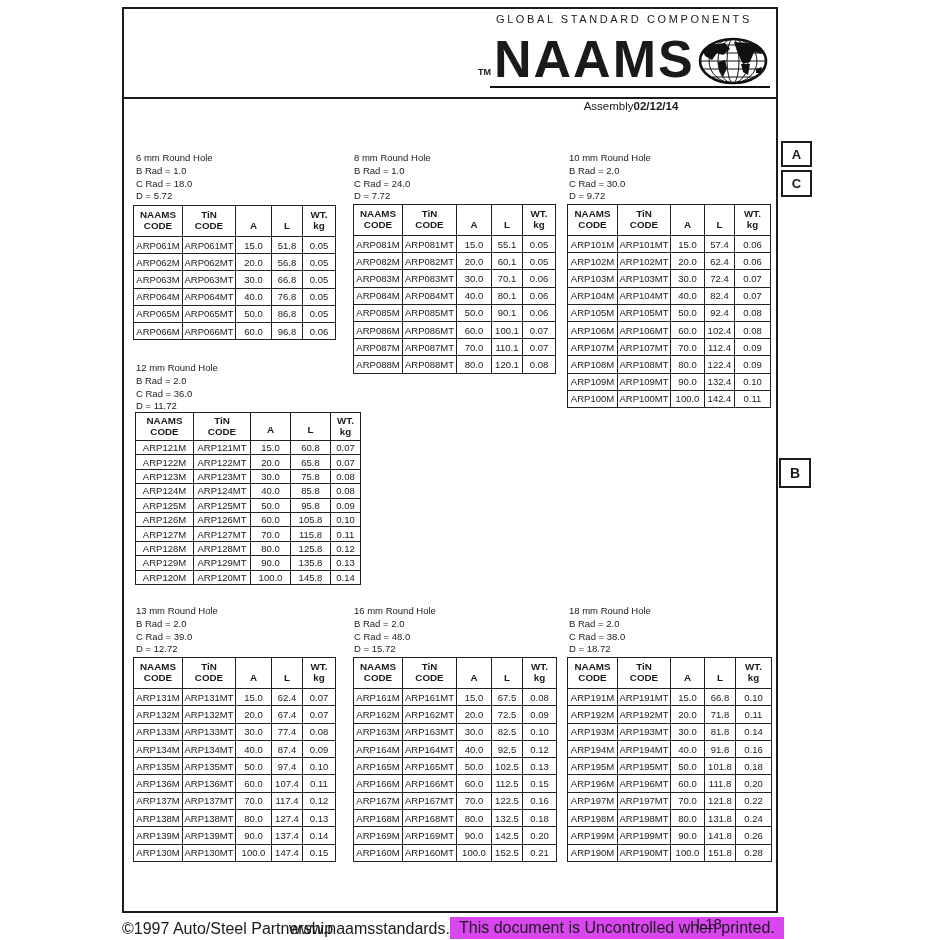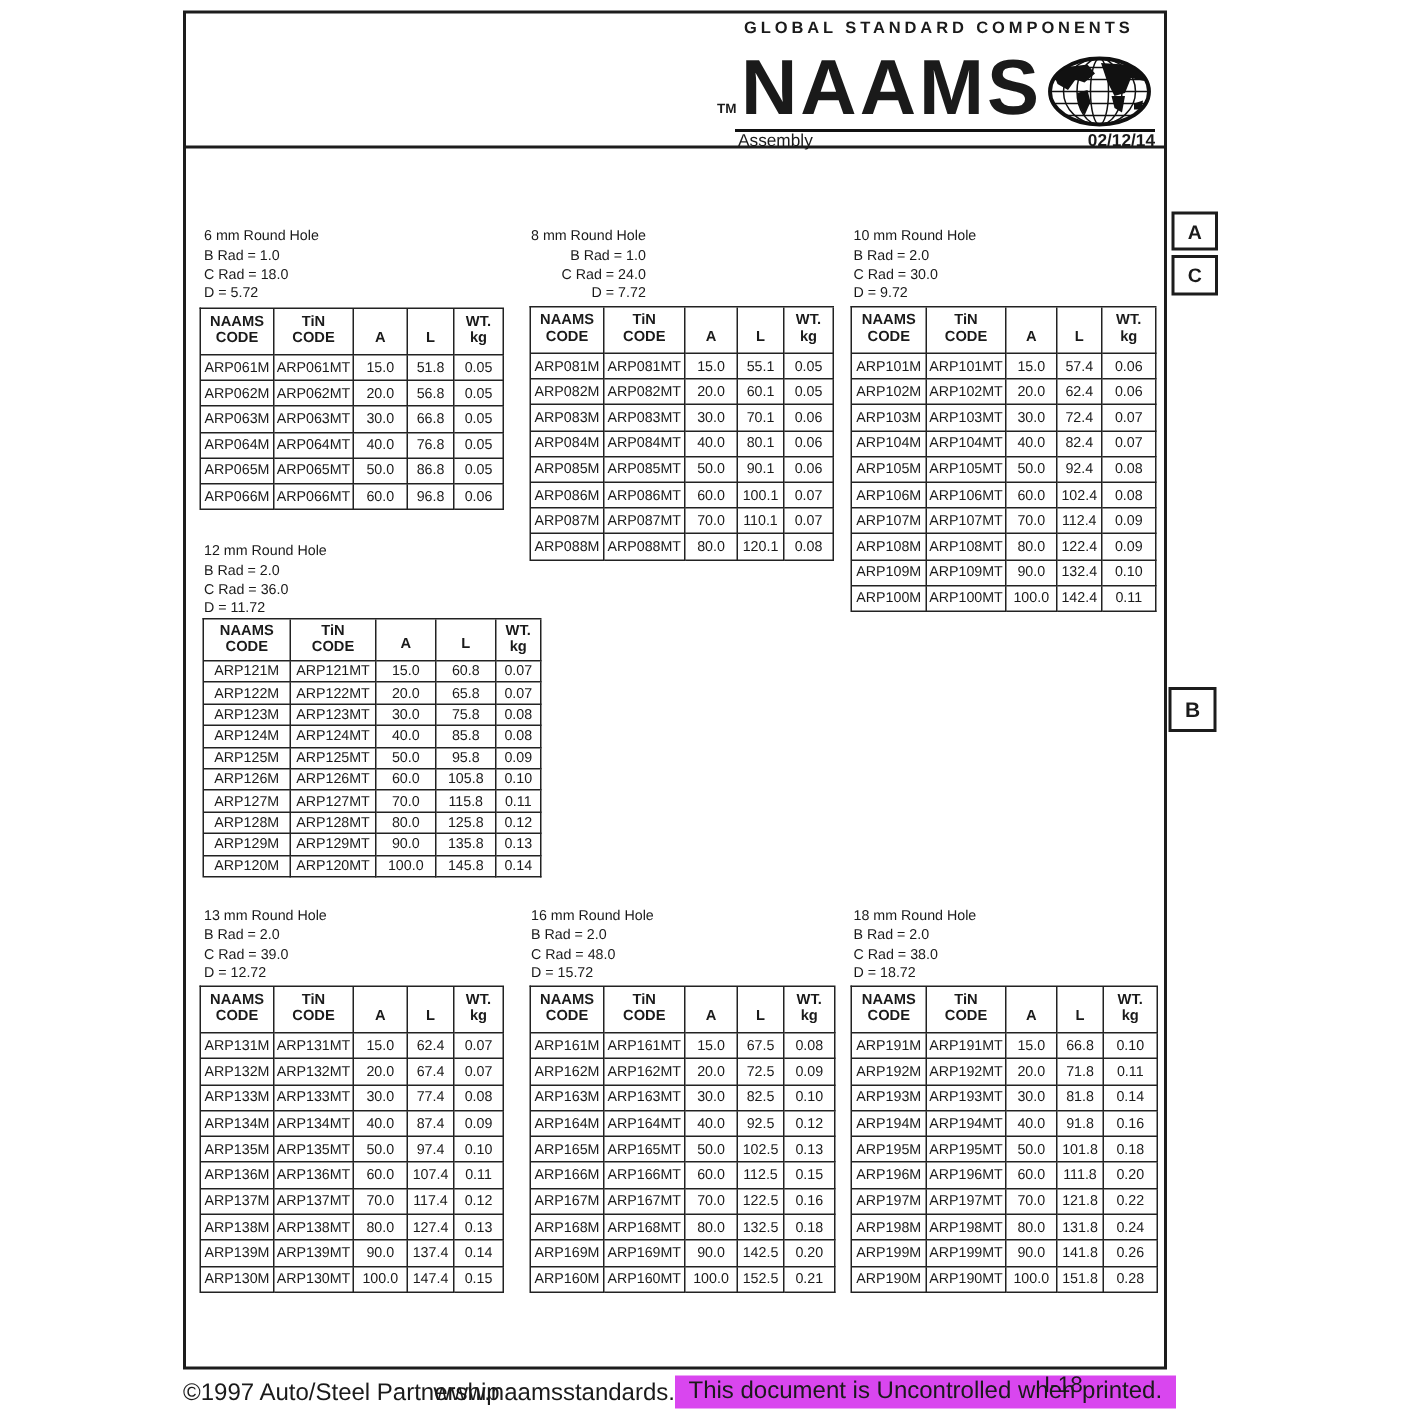--- a/index.html
+++ b/index.html
@@ -11,27 +11,27 @@
   .page{
     position:absolute;left:122px;top:7px;width:656px;height:906px;
     border:2px solid #1c1c1c;background:#fff;box-sizing:border-box;
   }
   
   .header{position:absolute;left:0;top:0;right:0;height:88px;border-bottom:2px solid #1c1c1c;}
   .titleblock{position:absolute;left:8px;top:15px;width:340px;text-align:center;}
   .title1{font-size:27px;font-weight:bold;letter-spacing:.5px;line-height:30px;}
   .title2{font-size:23px;font-weight:bold;letter-spacing:0;line-height:28px;white-space:nowrap;}
   .brand{position:absolute;left:354px;top:4px;width:292px;}
-  .tagline{margin-left:18px;font-size:11px;font-weight:bold;letter-spacing:2.6px;white-space:nowrap;}
+  .tagline{margin-left:18px;font-size:11px;font-weight:normal;letter-spacing:2.6px;white-space:nowrap;}
   .logorow{position:relative;margin-top:12px;height:48px;}
   .tm{position:absolute;left:0;top:30px;font-size:9px;font-weight:bold;}
   .wordmark{position:absolute;left:16px;top:-2px;font-size:52px;font-weight:bold;letter-spacing:2px;line-height:48px;}
   .globe{position:absolute;right:2px;top:0;}
   .brandline{margin-left:12px;border-top:2.5px solid #111;margin-top:1px;}
-  .brandsub{margin-left:14px;margin-top:0;display:flex;justify-content:space-between;align-items:baseline;}
+  .brandsub{margin-left:14px;margin-top:12px;display:flex;justify-content:center;align-items:baseline;}
   .assembly{font-size:11.5px;}
   .revdate{font-size:11.5px;font-weight:bold;}
   
   .info{position:absolute;font-size:9.5px;line-height:12.8px;white-space:nowrap;}
   .tbl{position:absolute;display:grid;border-top:1px solid #222;border-left:1px solid #222;background:#fff;}
   .c{display:flex;align-items:center;justify-content:center;border-right:1px solid #222;border-bottom:1px solid #222;
      font-size:9.5px;white-space:nowrap;overflow:hidden;}
   .h{font-weight:bold;flex-direction:column;font-size:9.8px;line-height:10.8px;justify-content:center;}
   .h.low{justify-content:flex-end;padding-bottom:4px;}
   
@@ -145,21 +145,21 @@
       <div class="c">ARP065MT</div>
       <div class="c">50.0</div>
       <div class="c">86.8</div>
       <div class="c">0.05</div>
       <div class="c">ARP066M</div>
       <div class="c">ARP066MT</div>
       <div class="c">60.0</div>
       <div class="c">96.8</div>
       <div class="c">0.06</div>
     </div>
-    <div class="info" style="left: 230px; top: 143px; text-align: right;">
+    <div class="info" style="left: 230px; top: 143px;">
       <div>8 mm Round Hole</div>
       <div>B Rad = 1.0</div>
       <div>C Rad = 24.0</div>
       <div>D = 7.72</div>
     </div>
     <div class="tbl" style="left: 229px; top: 195px; grid-template-columns: 49px 54px 35px 31px 33px; grid-template-rows: 31px 17.2px 17.2px 17.2px 17.2px 17.2px 17.2px 17.2px 17.2px;">
       <div class="c h">
         <div>NAAMS</div>
         <div>CODE</div>
       </div>

